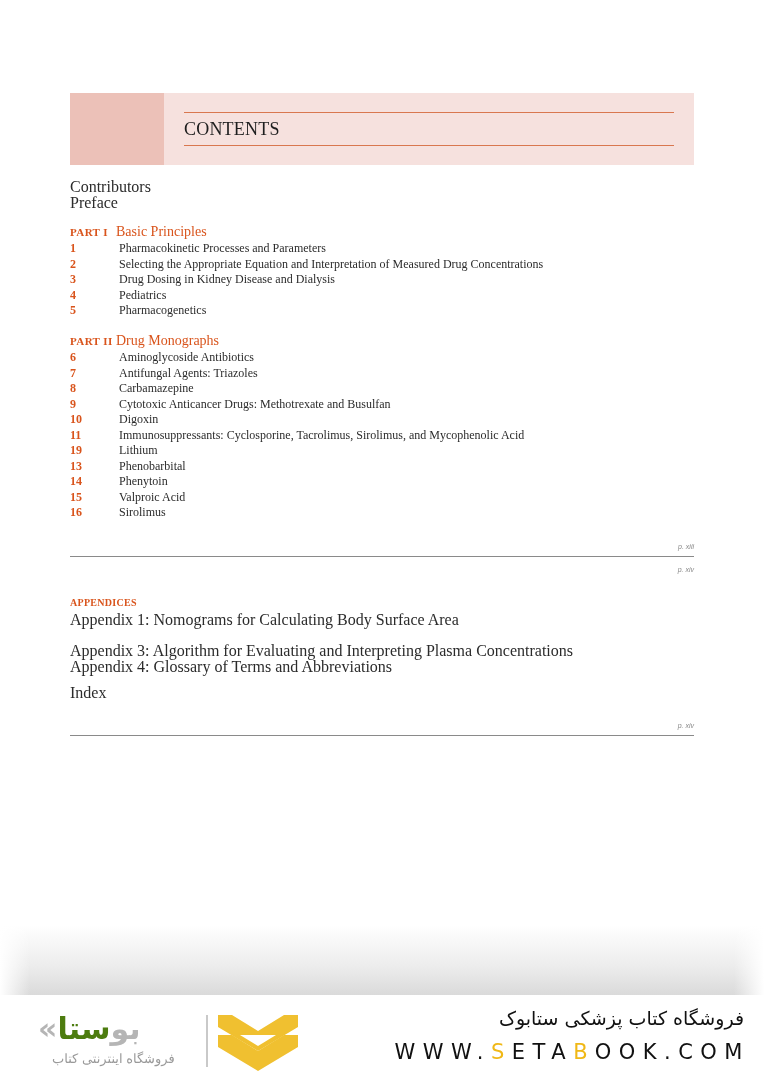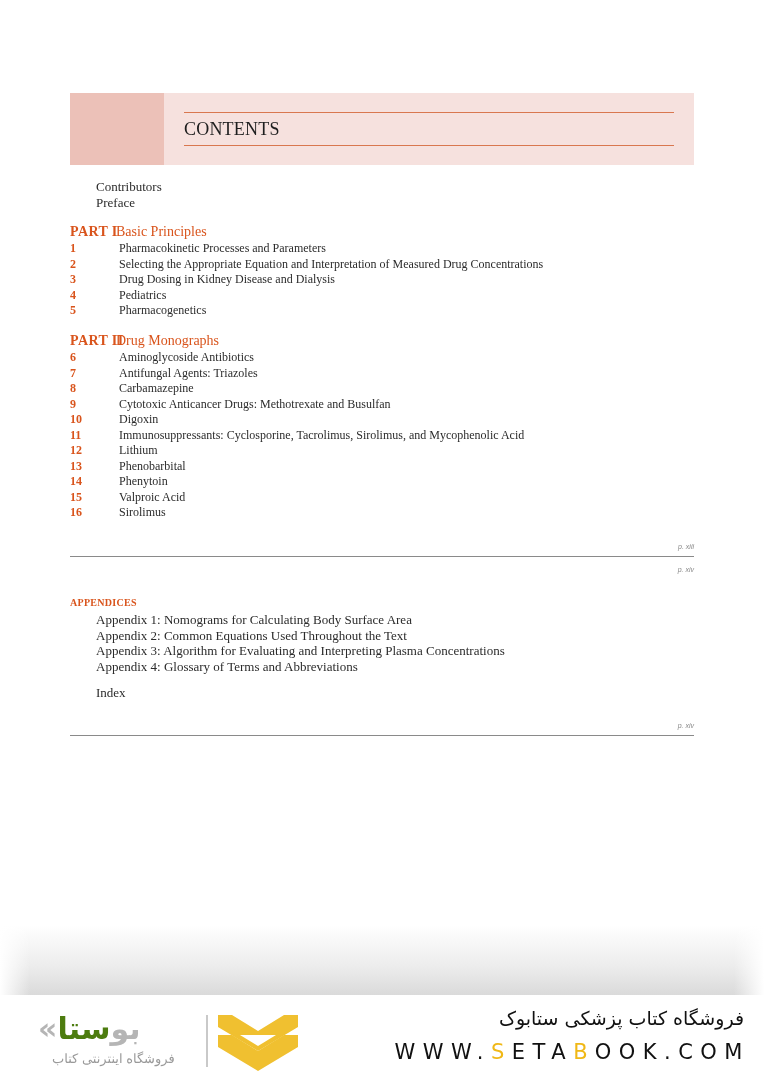--- a/index.html
+++ b/index.html
@@ -12,23 +12,23 @@
     .page { position: absolute; left: 0; top: 0; width: 764px; height: 755px; background: #fff; }
 
     
     .hdr { position: absolute; left: 70px; top: 93px; width: 624px; height: 72px; background: #f6e1de; }
     .hdr-block { position: absolute; left: 0; top: 0; width: 94px; height: 72px; background: #ecc1b8; }
     .hdr-rule { position: absolute; left: 114px; width: 490px; height: 1px; background: #d9774f; }
     .hdr-rule.top { top: 19px; }
     .hdr-rule.bot { top: 52px; }
     .hdr-title { position: absolute; left: 114px; top: 26px; font-size: 18px; color: #1e1e1e; letter-spacing: 0.2px; line-height: 20px; }
 
-    .line { position: absolute; left: 70px; font-size: 13px; line-height: 15px; white-space: nowrap; color: #2b2b2b; margin-left: 26px; }
+    .line { position: absolute; left: 70px; font-size: 16px; line-height: 15px; white-space: nowrap; color: #2b2b2b; }
     .part { position: absolute; left: 70px; white-space: nowrap; color: #d9541c; }
-    .part .lbl { font-size: 14px; font-weight: bold; letter-spacing: 0.4px; display: inline-block; width: 46px; font-family: Liberation Serif, serif; }
+    .part .lbl { font-size: 11px; font-weight: bold; letter-spacing: 0.4px; display: inline-block; width: 46px; font-family: Liberation Serif, serif; }
     .part .ttl { font-size: 14px; }
     .row { position: absolute; left: 70px; font-size: 12px; line-height: 15px; white-space: nowrap; }
     .row .num { position: absolute; left: 0; color: #d9541c; font-weight: bold; }
     .row .txt { position: absolute; left: 49px; color: #2b2b2b; }
 
     .rule { position: absolute; left: 70px; width: 624px; height: 1px; background: #8a8a8a; }
     .pg { position: absolute; right: 70px; font-family: "Liberation Sans", sans-serif; font-style: italic; font-size: 7px; color: #888; }
 
     .appx-head { position: absolute; left: 70px; top: 597px; font-size: 10px; font-weight: bold; color: #d9541c; letter-spacing: 0.3px; }
 
@@ -111,21 +111,21 @@
     </div>
   <div class="row" style="top:412px">
       <span class="num">10</span>
       <span class="txt">Digoxin</span>
     </div>
   <div class="row" style="top:428px">
       <span class="num">11</span>
       <span class="txt">Immunosuppressants: Cyclosporine, Tacrolimus, Sirolimus, and Mycophenolic Acid</span>
     </div>
   <div class="row" style="top:443px">
-      <span class="num">12</span>
+      <span class="num">19</span>
       <span class="txt">Lithium</span>
     </div>
   <div class="row" style="top:459px">
       <span class="num">13</span>
       <span class="txt">Phenobarbital</span>
     </div>
   <div class="row" style="top:474px">
       <span class="num">14</span>
       <span class="txt">Phenytoin</span>
     </div>
@@ -137,21 +137,20 @@
       <span class="num">16</span>
       <span class="txt">Sirolimus</span>
     </div>
 
   <div class="pg" style="top:543px">p. xiii</div>
   <div class="rule" style="top:556px"></div>
   <div class="pg" style="top:566px">p. xiv</div>
 
   <div class="appx-head">APPENDICES</div>
   <div class="line" style="top:612px">Appendix 1: Nomograms for Calculating Body Surface Area</div>
-  <div class="line" style="top:628px">Appendix 2: Common Equations Used Throughout the Text</div>
   <div class="line" style="top:643px">Appendix 3: Algorithm for Evaluating and Interpreting Plasma Concentrations</div>
   <div class="line" style="top:659px">Appendix 4: Glossary of Terms and Abbreviations</div>
   <div class="line" style="top:685px">Index</div>
 
   <div class="pg" style="top:722px">p. xiv</div>
   <div class="rule" style="top:735px"></div>
 </div>
 
 <div class="fade"></div>
 <div class="fade-edge-l"></div>

